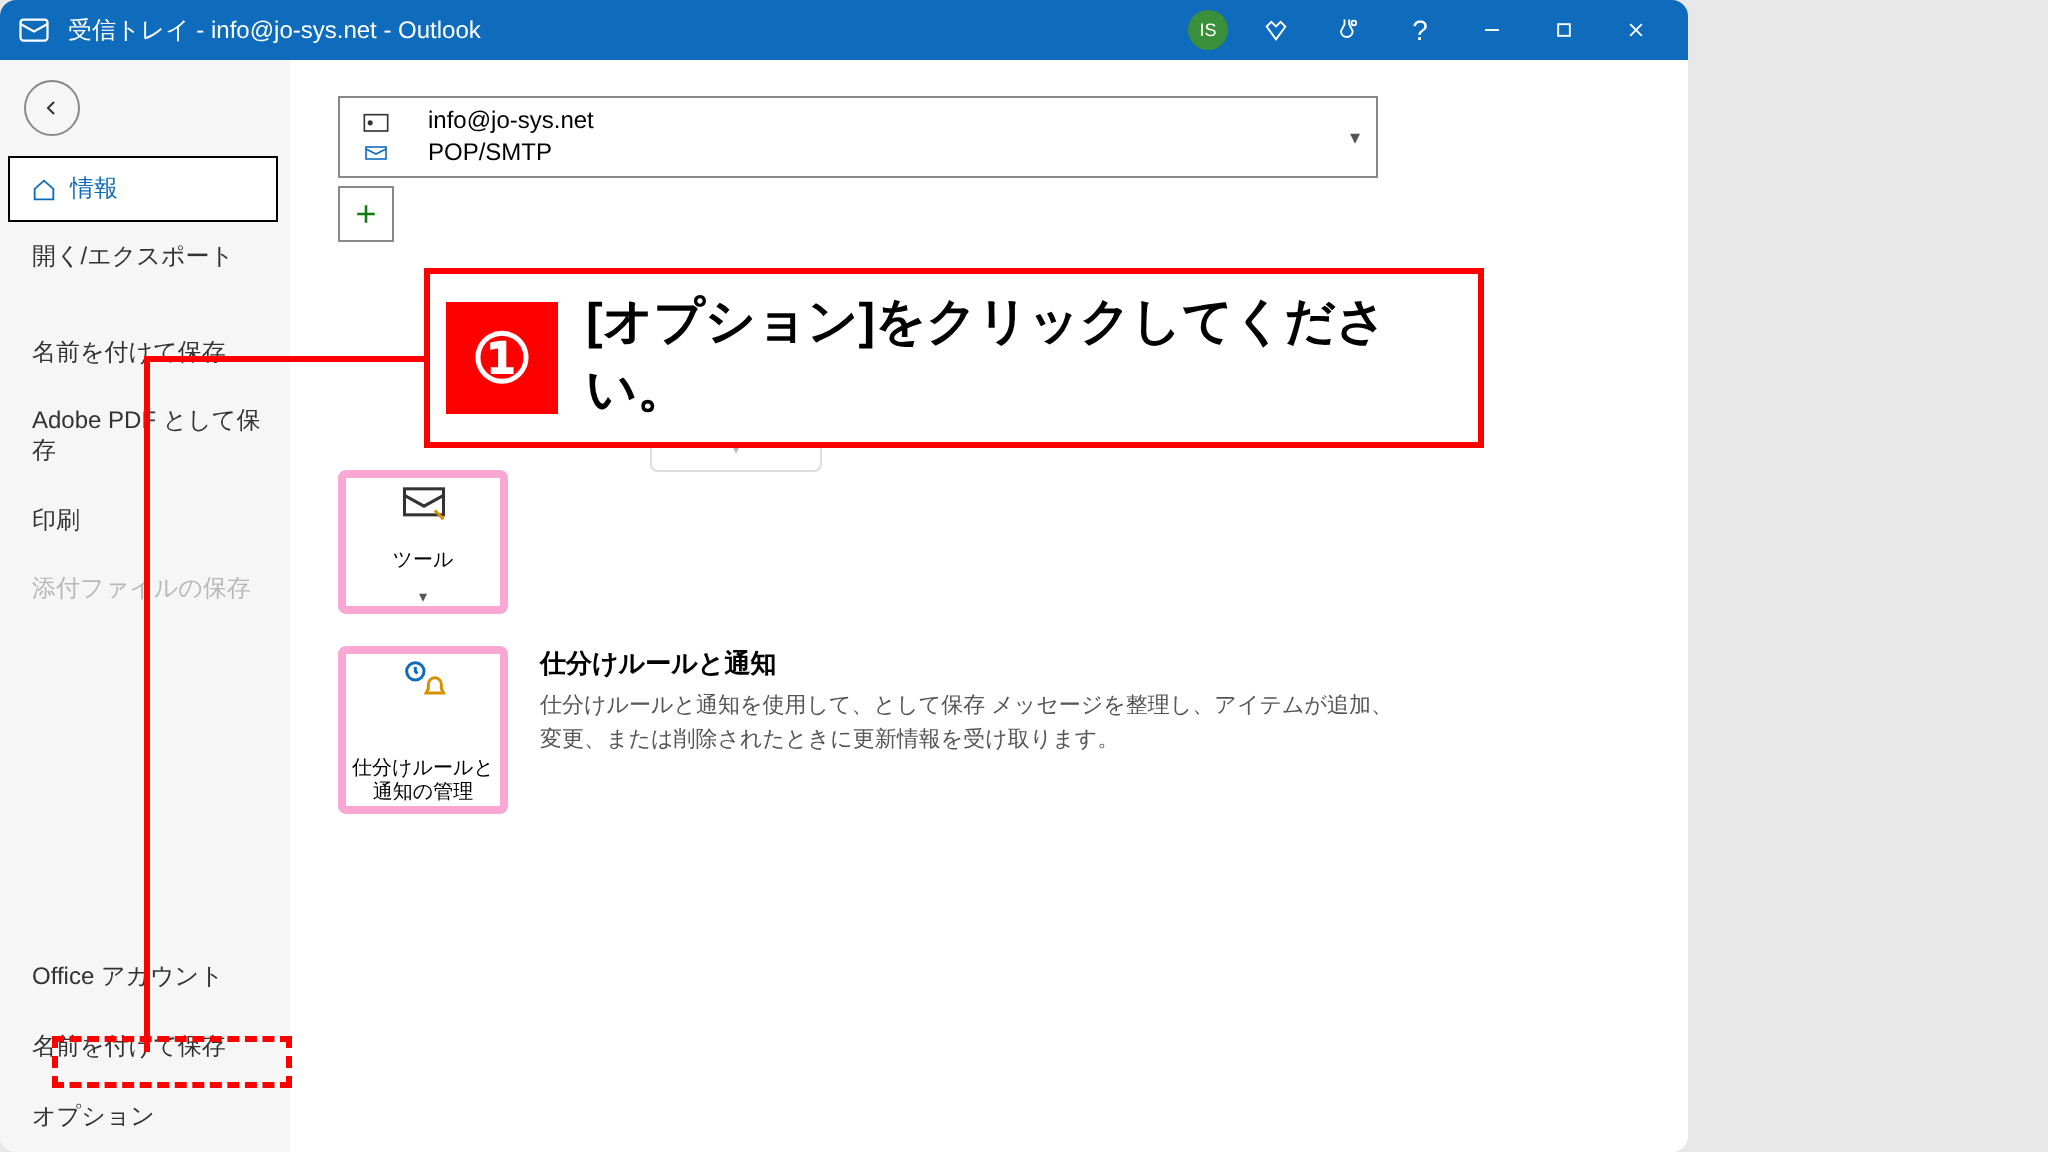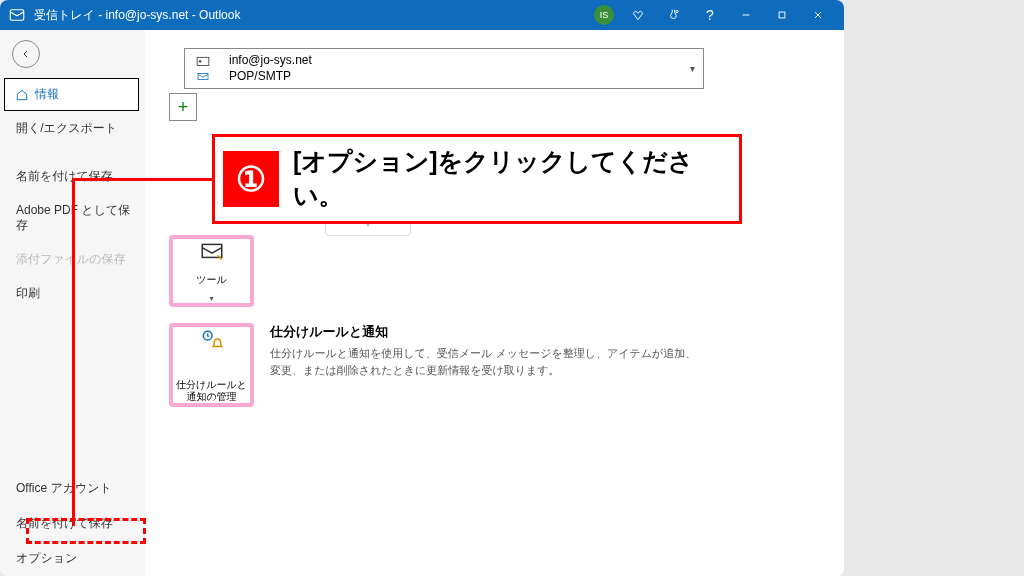--- a/index.html
+++ b/index.html
@@ -16,21 +16,21 @@
 .sidebar { width: 145px; background: #f6f6f6; padding-top: 6px; display: flex; flex-direction: column; font-size: 12px; color: #333; }
 .back-btn { width: 28px; height: 28px; border: 1px solid #888; border-radius: 50%; margin: 4px 0 10px 12px; display: flex; align-items: center; justify-content: center; }
 .back-btn svg { width: 12px; height: 12px; }
 .side-item { padding: 9px 8px 9px 16px; display: flex; align-items: center; gap: 6px; cursor: pointer; }
 .side-item.selected { background: #fff; border: 1px solid #000; margin: 0 6px 0 4px; padding: 7px 8px 7px 10px; color: #0f6cbd; }
 .side-item .home-icon { width: 14px; height: 14px; }
 .side-item.disabled { color: #b8b8b8; }
 .side-gap { height: 14px; }
 .content { flex: 1; background: #fff; padding: 18px 24px; position: relative; }
 .page-title { font-size: 18px; font-weight: 400; margin-bottom: 14px; }
-.account-row { border: 1px solid #888; display: flex; align-items: center; padding: 4px 8px; width: 520px; gap: 10px; font-size: 12px; margin-left: 15px; }
+.account-row { border: 1px solid #888; display: flex; align-items: center; padding: 4px 8px; width: 520px; gap: 10px; font-size: 12px; }
 .account-row .env-icon { width: 26px; display:flex; flex-direction:column; align-items:flex-start; gap:2px;}
 .account-row .info { line-height: 1.3; }
 .account-row .chev { margin-left: auto; font-size: 10px; color:#555;}
 .add-btn { width: 28px; height: 28px; border: 1px solid #888; display: flex; align-items: center; justify-content: center; margin-top: 4px; color:#107c10; font-size:18px;}
 .card-row { display: flex; gap: 16px; margin-top: 12px; }
 .card-btn { width: 85px; height: 72px; border: 4px solid #f9a8d4; border-radius: 4px; display: flex; flex-direction: column; align-items: center; justify-content: space-between; gap:4px; font-size: 10px; text-align: center; background:#fff; }
 .card-btn.tall { height: 84px; }
 .card-btn svg { width: 26px; height: 26px; }
 .card-text { flex:1; max-width: 430px;}
 .card-text h3 { font-size: 13px; font-weight: 600; margin-bottom: 4px; }
@@ -107,25 +107,25 @@
       <div class="side-item">
           <span>開く/エクスポート</span>
         </div>
       <div class="side-gap"></div>
       <div class="side-item" style="line-height:1.3;">
           <span>名前を付けて保存</span>
         </div>
       <div class="side-item" style="line-height:1.3;">
           <span>Adobe PDF として保存</span>
         </div>
+      <div class="side-item">
+          <span>印刷</span>
+        </div>
       <div class="side-item disabled" style="line-height:1.3;">
           <span>添付ファイルの保存</span>
-        </div>
-      <div class="side-item">
-          <span>印刷</span>
         </div>
       <div style="flex:1"></div>
       <div class="side-item">
           <span>Office アカウント</span>
         </div>
       <div class="side-item">
           <span>名前を付けて保存</span>
         </div>
       <div class="side-item">
           <span>オプション</span>
@@ -183,21 +183,21 @@
         <div class="card-btn tall">
           <svg viewBox="0 0 24 24" fill="none" stroke="#333" stroke-width="1.4">
               <circle cx="8" cy="8" r="4" stroke="#0f6cbd"></circle>
               <path d="M8 6v2l1 1" stroke="#0f6cbd"></path>
               <path d="M14 14a3 3 0 016 0v2l1 2h-8l1-2z" stroke="#d89000"></path>
             </svg>
           <span style="line-height:1.2;">仕分けルールと通知の管理</span>
         </div>
         <div class="card-text">
           <h3>仕分けルールと通知</h3>
-          <p>仕分けルールと通知を使用して、受信メール メッセージを整理し、アイテムが追加、変更、または削除されたときに更新情報を受け取ります。</p>
+          <p>仕分けルールと通知を使用して、として保存 メッセージを整理し、アイテムが追加、変更、または削除されたときに更新情報を受け取ります。</p>
         </div>
       </div>
     </div>
   </div>
 
   <div class="arrow-horz"></div>
   <div class="arrow-vert"></div>
   <div class="dashed-box"></div>
   <div class="callout">
     <div class="num">①</div>

